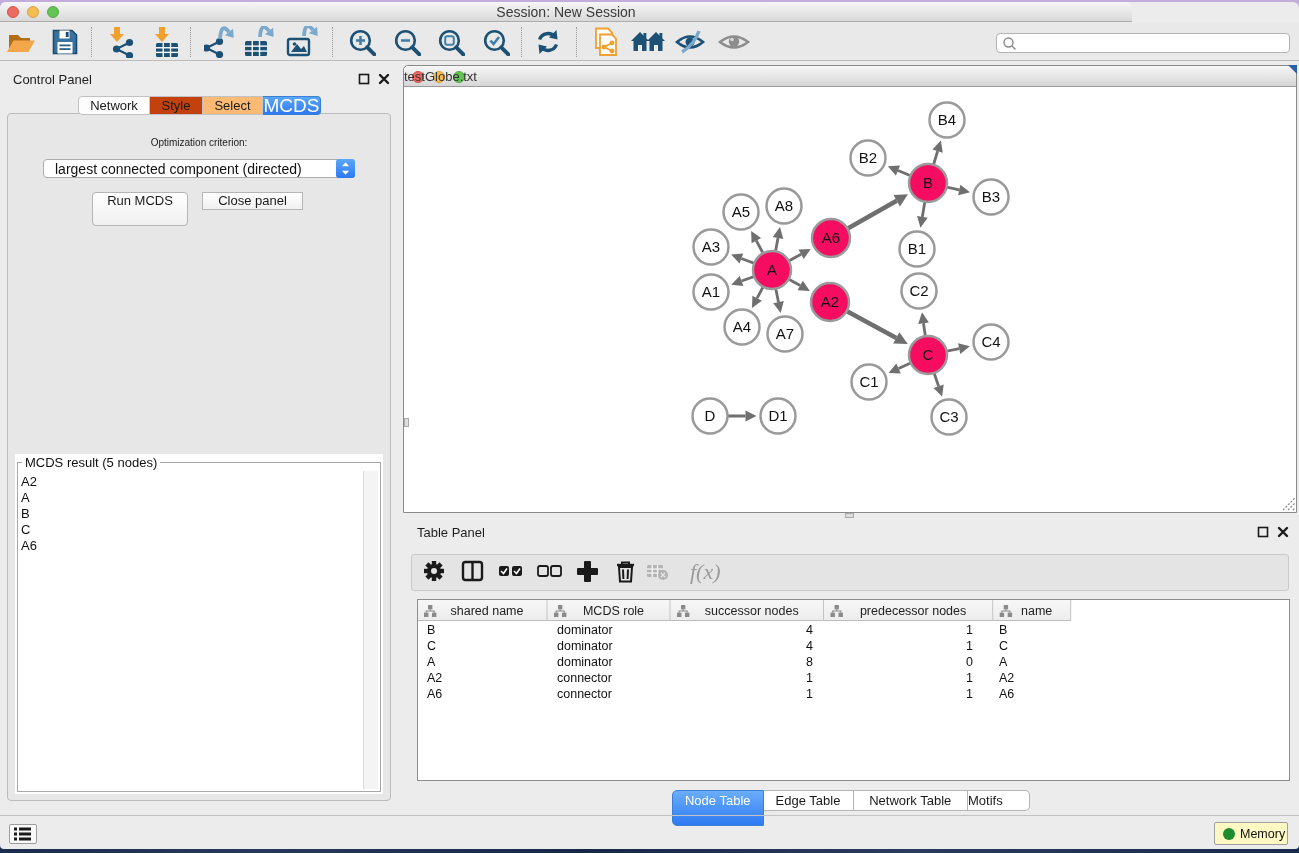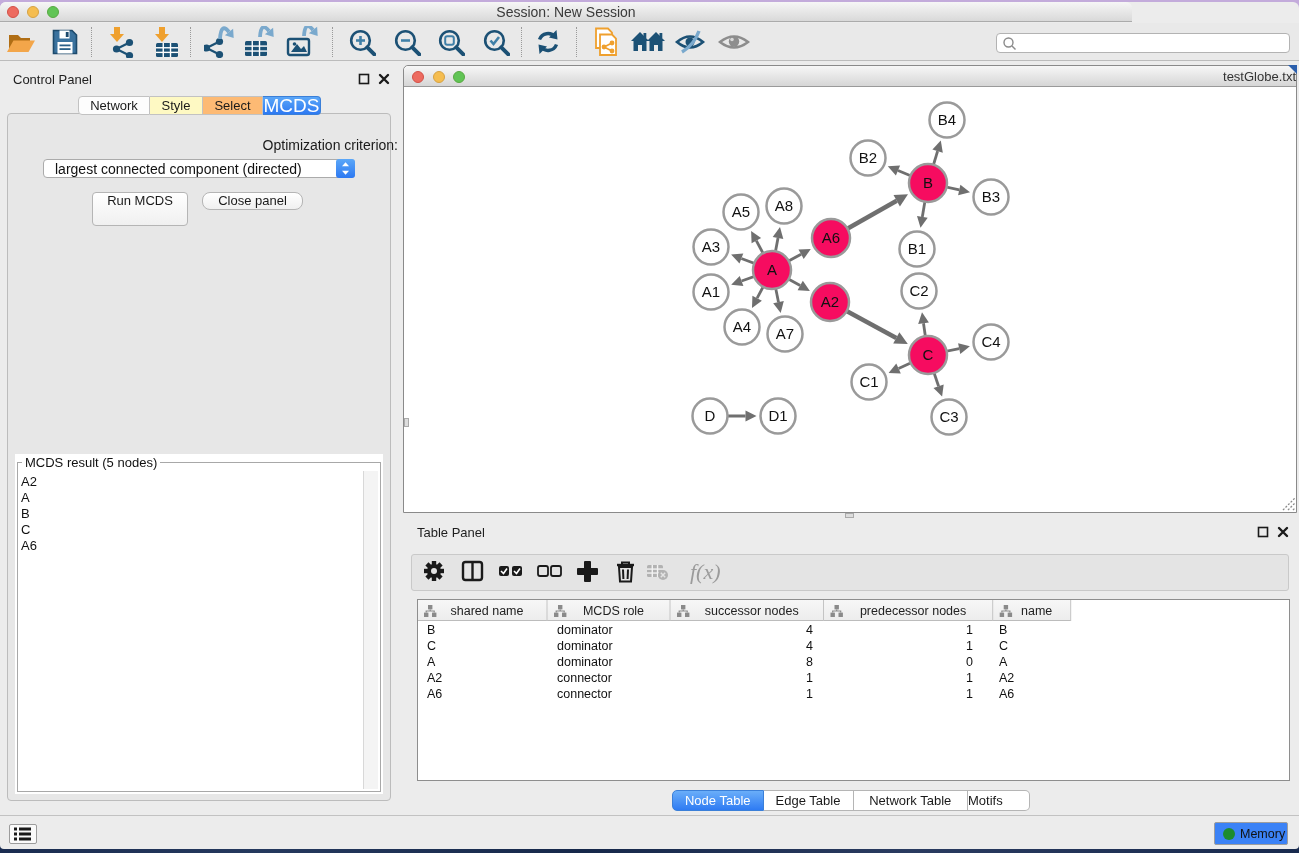--- a/index.html
+++ b/index.html
@@ -154,44 +154,44 @@
       <line x1="10" y1="10" x2="13.5" y2="13.5" stroke="#8a8a8a" stroke-width="1.4"></line>
     </svg>
   </div>
 <div style="position:absolute;left:13px;top:72px;font-size:13px;color:#1e1e1e">Control Panel</div>
 <svg style="position:absolute;left:358px;top:73px" width="34" height="12" viewBox="0 0 34 12">
     <rect x="1.5" y="1.5" width="9" height="9" fill="none" stroke="#1a1a1a" stroke-width="1.6"></rect>
     <path d="M22,2 L30,10 M30,2 L22,10" stroke="#1a1a1a" stroke-width="2.4" stroke-linecap="round"></path>
   </svg>
 <div style="position:absolute;left:7px;top:113px;width:384px;height:688px;background:#e7e7e7;border:1px solid #bcbcbc;border-radius:4px"></div>
 <div style="position:absolute;left:78px;top:96px;width:72px;height:19px;background:#fdfdfd;border:1px solid #c2c2c2;font-size:13px;text-align:center;line-height:18px;color:#1a1a1a;border-radius:4px 0 0 4px;">Network</div>
-<div style="position:absolute;left:150px;top:96px;width:53px;height:19px;background:#fef9c3;border:1px solid #c2c2c2;font-size:13px;text-align:center;line-height:18px;color:#1a1a1a;border-left:none;">Style</div>
+<div style="position:absolute;left:150px;top:96px;width:53px;height:19px;background:#c2410c;border:1px solid #c2c2c2;font-size:13px;text-align:center;line-height:18px;color:#1a1a1a;border-left:none;">Style</div>
 <div style="position:absolute;left:203px;top:96px;width:60px;height:19px;background:#fdba74;border:1px solid #c2c2c2;font-size:13px;text-align:center;line-height:18px;color:#1a1a1a;border-left:none;">Select</div>
 <div style="position:absolute;left:263px;top:96px;width:58px;height:19px;background:#fdfdfd;border:1px solid #c2c2c2;font-size:19px;text-align:center;line-height:18px;color:#1a1a1a;border-left:none;border-radius:0 4px 4px 0;background:linear-gradient(#5ba7f8,#2d79f2);color:#fff;border-color:#3a7fd8;">MCDS</div>
-<div style="position:absolute;left:0;top:137px;width:398px;text-align:right;font-size:14px;color:#1a1a1a">Optimization criterion:</div>
+<div style="position:absolute;left:0;top:137px;width:398px;text-align:center;font-size:10px;color:#1a1a1a">Optimization criterion:</div>
 <div style="position:absolute;left:43px;top:159px;width:312px;height:19px;background:#fff;border:1px solid #ababab;border-radius:4px">
     <div style="position:absolute;left:11px;top:0.5px;font-size:14px;line-height:17px;color:#111;white-space:nowrap">largest connected component (directed)</div>
     <div style="position:absolute;right:-1px;top:-1px;width:19px;height:19px;border-radius:3px;background:linear-gradient(#5ba7f8,#2d79f2)"><svg width="19" height="19" viewBox="0 0 19 19">
         <polygon points="9.5,3.2 13,7.3 6,7.3" fill="#fff"></polygon>
         <polygon points="9.5,15.8 13,11.7 6,11.7" fill="#fff"></polygon>
       </svg></div>
   </div>
 <div style="position:absolute;left:92px;top:192px;width:96px;height:34px;background:linear-gradient(#ffffff,#f0f0f0);border:1px solid #b5b5b5;border-radius:4px;font-size:13px;text-align:center;line-height:16px;color:#1a1a1a">Run MCDS</div>
-<div style="position:absolute;left:202px;top:192px;width:101px;height:18px;background:linear-gradient(#ffffff,#f0f0f0);border:1px solid #b5b5b5;border-radius:8px;font-size:13px;text-align:center;line-height:16px;color:#1a1a1a">Close panel</div>
+<div style="position:absolute;left:202px;top:192px;width:101px;height:18px;background:linear-gradient(#ffffff,#f0f0f0);border:1px solid #b5b5b5;border-radius:0;font-size:13px;text-align:center;line-height:16px;color:#1a1a1a">Close panel</div>
 <div style="position:absolute;left:15px;top:454px;width:368px;height:340px;background:#fff"></div>
 <div style="position:absolute;left:17px;top:462px;width:364px;height:330px;border:1px solid #a8a8a8"></div>
 <div style="position:absolute;left:22px;top:455px;background:#fff;padding:0 3px;font-size:13px;color:#111">MCDS result (5 nodes)</div>
 <div style="position:absolute;left:363px;top:471px;width:15px;height:318px;background:#f4f4f4;border-left:1px solid #d8d8d8"></div>
 <div style="position:absolute;left:21px;top:473.5px;font-size:13px;line-height:16px;color:#111">A2<br>A<br>B<br>C<br>A6</div>
 <div style="position:absolute;left:403px;top:65px;width:894px;height:448px;border:1px solid #8a8a8a;border-radius:5px 5px 0 0;background:#fff">
     <div style="position:absolute;left:0;top:0;width:100%;height:21px;background:linear-gradient(#f7f7f7,#d6d6d6);border-bottom:1px solid #9a9a9a;border-radius:5px 5px 0 0">
       <div class="tl" style="left:8px;top:4.5px;background:#ed6b60;border-color:#d35148"></div>
       <div class="tl" style="left:28.5px;top:4.5px;background:#f5bd50;border-color:#d6a243"></div>
       <div class="tl" style="left:49px;top:4.5px;background:#61c455;border-color:#58a942"></div>
-      <div style="position:absolute;left:0;top:0;width:100%;text-align:right;font-size:13px;line-height:21px;color:#333">testGlobe.txt</div>
+      <div style="position:absolute;left:0;top:0;width:100%;text-align:left;font-size:13px;line-height:21px;color:#333">testGlobe.txt</div>
     </div>
     <svg style="position:absolute;right:0;bottom:1px" width="16" height="16" viewBox="0 0 16 16">
       <g stroke="#8a8a8a" stroke-width="1.3" stroke-dasharray="2,1.6">
         <line x1="3" y1="15" x2="15" y2="3"></line>
         <line x1="8" y1="15" x2="15" y2="8"></line>
         <line x1="13" y1="15" x2="15" y2="13"></line>
       </g>
     </svg>
     <svg style="position:absolute;right:-1px;top:-1px" width="12" height="12" viewBox="0 0 12 12">
       <polygon points="3,0 12,0 12,9" fill="#2b5fac"></polygon>
@@ -390,33 +390,33 @@
     <text x="557" y="682" font-size="12.5" fill="#111">connector</text>
     <text x="813" y="682" text-anchor="end" font-size="12.5" fill="#111">1</text>
     <text x="973" y="682" text-anchor="end" font-size="12.5" fill="#111">1</text>
     <text x="999" y="682" font-size="12.5" fill="#111">A2</text>
     <text x="427" y="698" font-size="12.5" fill="#111">A6</text>
     <text x="557" y="698" font-size="12.5" fill="#111">connector</text>
     <text x="813" y="698" text-anchor="end" font-size="12.5" fill="#111">1</text>
     <text x="973" y="698" text-anchor="end" font-size="12.5" fill="#111">1</text>
     <text x="999" y="698" font-size="12.5" fill="#111">A6</text>
   </svg>
-<div style="position:absolute;left:672px;top:790px;width:91.5px;height:21px;background:linear-gradient(#6aaef9,#2e7bf3);color:#fff;border:1px solid #3a7fd8;border-radius:5px 0 0 5px;font-size:13px;text-align:center;line-height:20px">Node Table</div>
+<div style="position:absolute;left:672px;top:790px;width:91.5px;height:36px;background:linear-gradient(#6aaef9,#2e7bf3);color:#fff;border:1px solid #3a7fd8;border-radius:5px 0 0 5px;font-size:13px;text-align:center;line-height:20px">Node Table</div>
 <div style="position:absolute;left:763.5px;top:790px;width:90.0px;height:21px;background:#fff;color:#1a1a1a;border:1px solid #b5b5b5;border-left:none;font-size:13px;text-align:center;line-height:20px">Edge Table</div>
 <div style="position:absolute;left:853.5px;top:790px;width:114.5px;height:21px;background:#fff;color:#1a1a1a;border:1px solid #b5b5b5;border-left:none;font-size:13px;text-align:center;line-height:20px">Network Table</div>
 <div style="position:absolute;left:968px;top:790px;width:62px;height:21px;background:#fff;color:#1a1a1a;border:1px solid #b5b5b5;border-left:none;border-radius:0 5px 5px 0;font-size:13px;text-align:left;line-height:20px">Motifs</div>
 <div style="position:absolute;left:0;top:815px;width:1299px;height:0;border-top:1px solid #c2c2c2"></div>
 <div style="position:absolute;left:9px;top:824px;width:28px;height:20px;background:#fafafa;border:1px solid #9c9c9c;border-radius:2px">
     <svg width="18" height="14" viewBox="0 0 18 14" style="position:absolute;left:4px;top:2px">
       <g fill="#1a1a1a">
         <rect x="0" y="0.5" width="3" height="3"></rect>
         <rect x="5" y="0.5" width="12" height="3"></rect>
         <rect x="0" y="5.5" width="3" height="3"></rect>
         <rect x="5" y="5.5" width="12" height="3"></rect>
         <rect x="0" y="10.5" width="3" height="3"></rect>
         <rect x="5" y="10.5" width="12" height="3"></rect>
       </g>
     </svg>
   </div>
-<div style="position:absolute;left:1214px;top:822px;width:74px;height:23px;background:#3b82f6;border:1px solid #9e9e9e;border-radius:2px">
+<div style="position:absolute;left:1214px;top:822px;width:74px;height:23px;background:#fef9c3;border:1px solid #9e9e9e;border-radius:2px">
     <div style="position:absolute;left:8px;top:5px;width:12px;height:12px;border-radius:50%;background:#1c8c2e"></div>
     <div style="position:absolute;left:25px;top:1px;font-size:12.5px;line-height:20px;color:#111">Memory</div>
   </div>
 
 </body></html>

